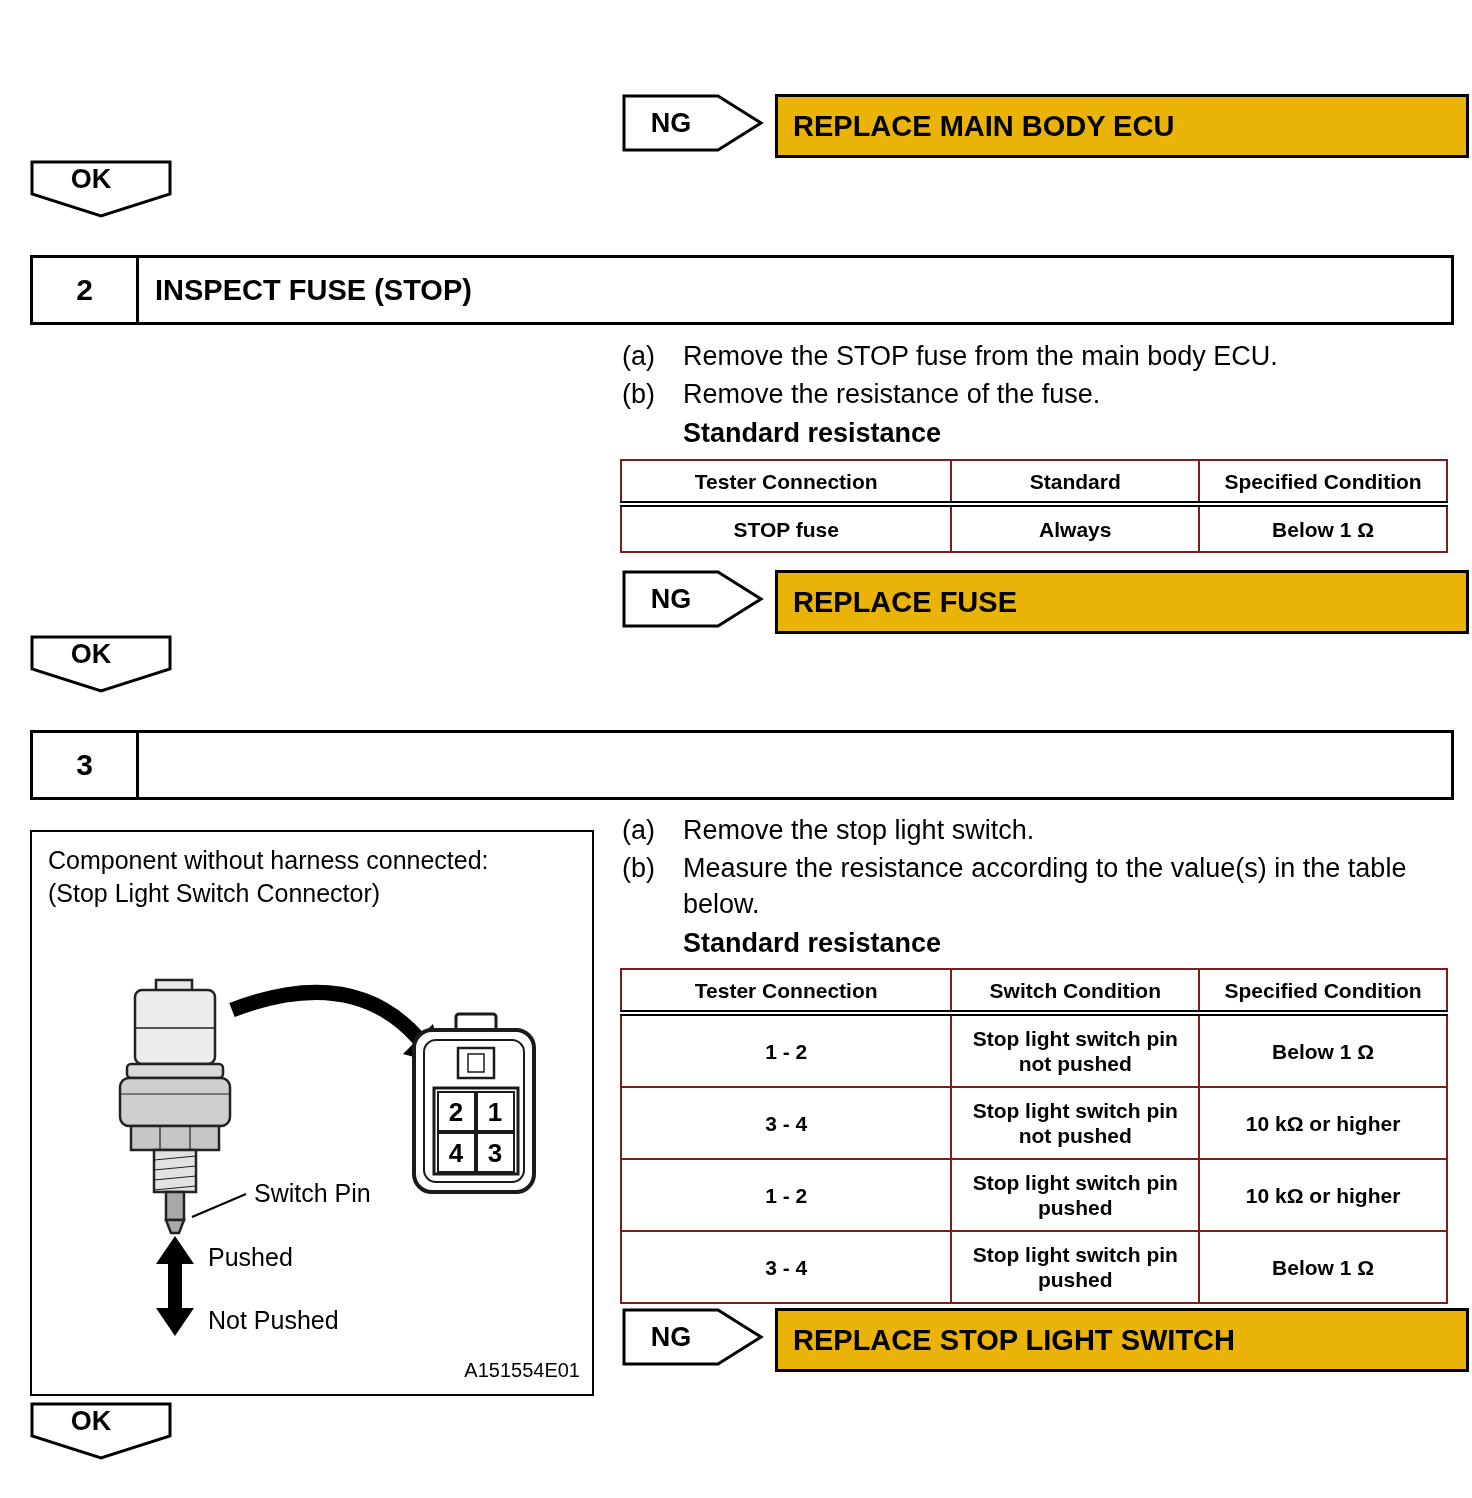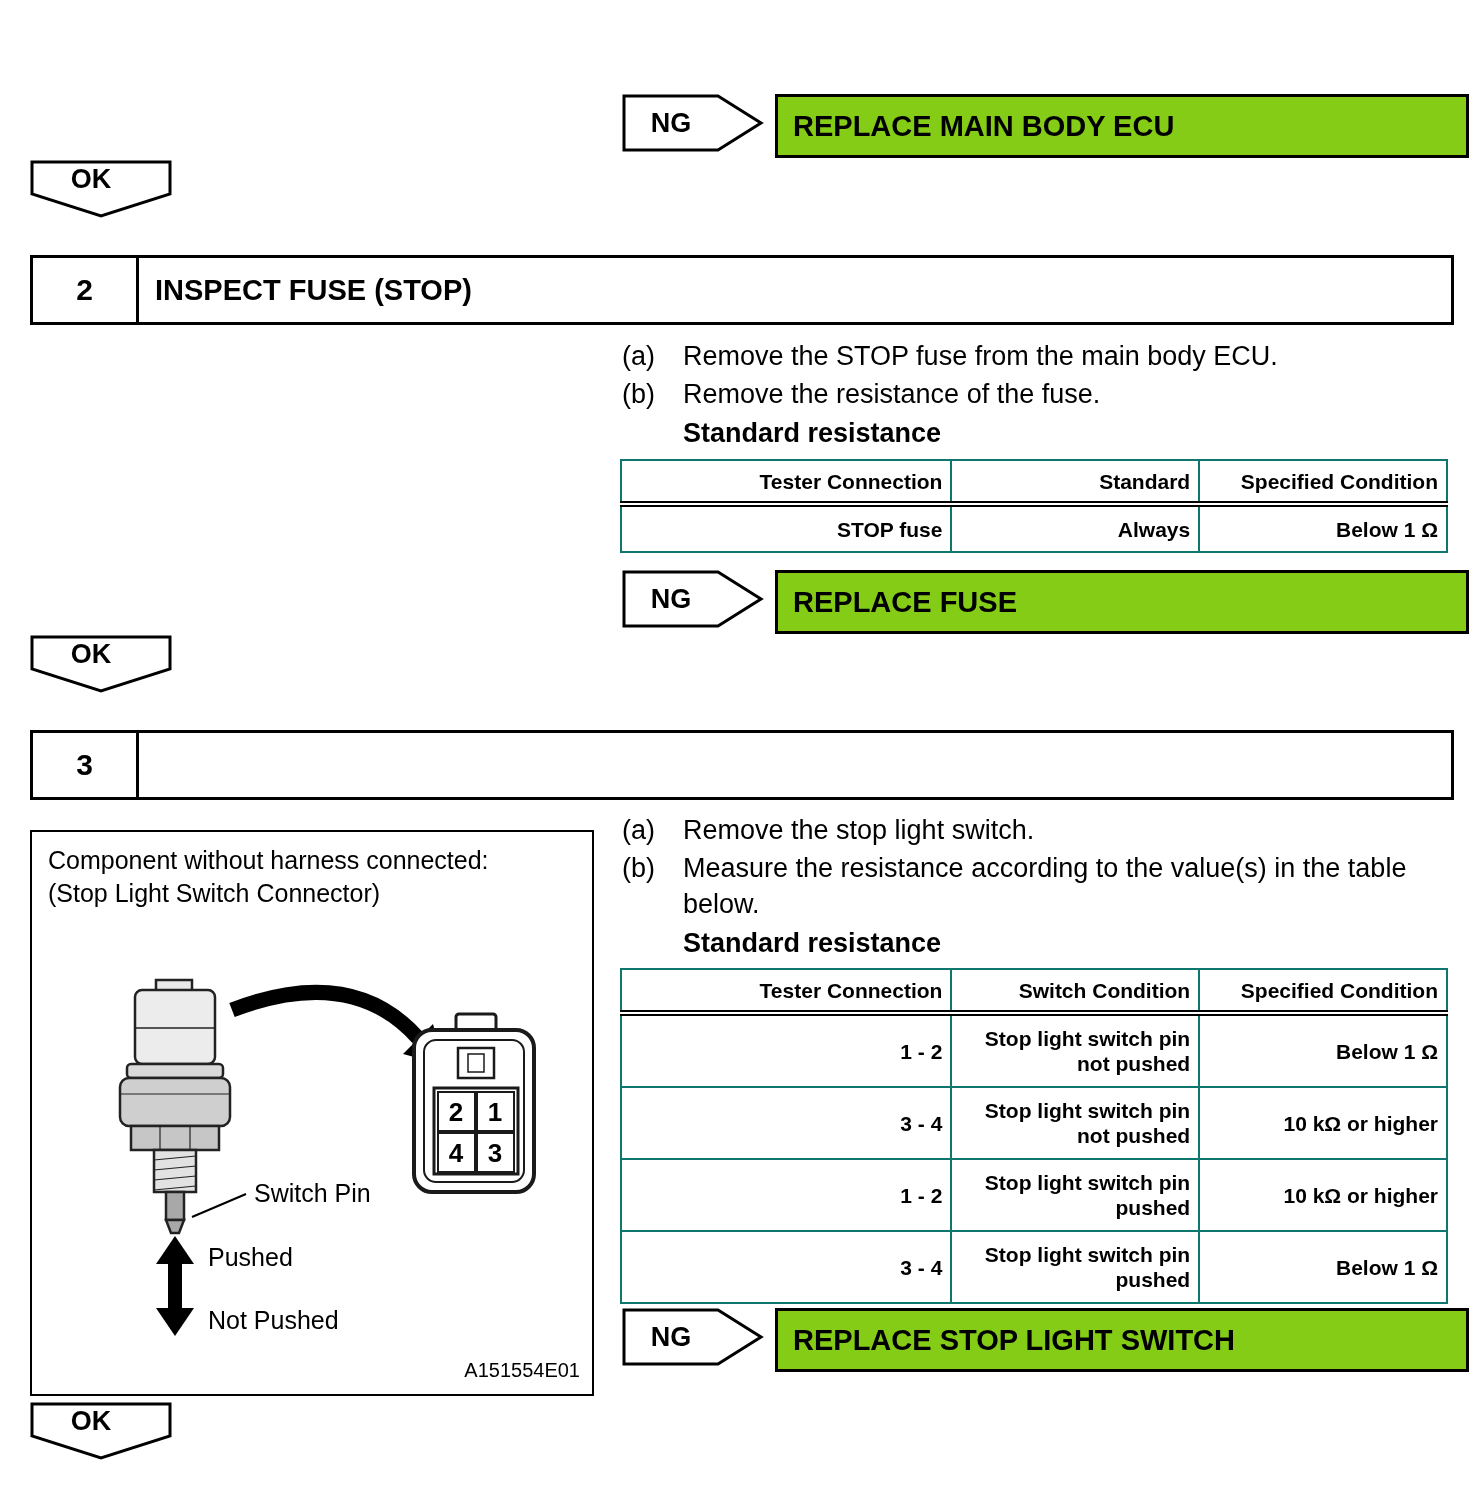--- a/index.html
+++ b/index.html
@@ -8,40 +8,40 @@
 
   .ok-note{position:absolute;left:618px;top:8px;font-weight:bold;font-size:27px;line-height:34px;}
   .ok-note-text{margin-left:28px;margin-top:4px;}
 
   .ng-row{position:absolute;left:622px;width:826px;height:58px;}
   .ng-badge{position:absolute;left:0;top:0;width:142px;height:58px;}
   .ng-badge svg{position:absolute;left:0;top:0;width:142px;height:58px;}
   .ng-badge-label{position:absolute;left:0;top:0;width:98px;height:58px;display:flex;
                   align-items:center;justify-content:center;font-weight:bold;font-size:27px;}
   .ng-action{position:absolute;left:153px;top:0;width:673px;height:58px;border:3px solid #000;
-             display:flex;align-items:center;padding-left:15px;font-weight:bold;font-size:29px;background:#84cc16;}
+             display:flex;align-items:center;padding-left:15px;font-weight:bold;font-size:29px;background:#eab308;}
 
   .ok-badge{position:absolute;left:30px;width:142px;height:58px;}
   .ok-badge svg{position:absolute;left:0;top:0;width:142px;height:58px;}
   .ok-badge-label{position:absolute;left:0;top:1px;width:122px;height:36px;display:flex;
                   align-items:center;justify-content:center;font-weight:bold;font-size:27px;}
 
   .step-header{position:absolute;left:30px;width:1418px;height:64px;border:3px solid #000;display:flex;background:#fff;}
   .step-number{width:103px;flex:none;border-right:3px solid #000;display:flex;align-items:center;
                justify-content:center;font-weight:bold;font-size:30px;}
   .step-title{flex:1;display:flex;align-items:center;padding-left:16px;font-weight:bold;font-size:29px;}
 
   .instructions{position:absolute;font-size:27px;line-height:36px;}
   .instr-row{display:flex;align-items:flex-start;margin-bottom:2px;}
   .instr-marker{width:61px;flex:none;}
   .instr-text{max-width:780px;}
   .instr-subheading{font-weight:bold;margin-left:61px;margin-top:3px;}
 
   .spec-table{position:absolute;border-collapse:collapse;table-layout:fixed;width:828px;background:#fff;}
-  .spec-table th,.spec-table td{border:2px solid #0f766e;text-align:right;vertical-align:middle;
+  .spec-table th,.spec-table td{border:2px solid #7f1d1d;text-align:center;vertical-align:middle;
                                 font-weight:bold;font-size:21px;line-height:25px;padding:2px 8px;margin-left:19px;}
   .spec-table thead th{height:36px;border-bottom:6px double #000;}
   .t1 td{height:40px;}
   .t2 td{height:66px;}
 
   .figure-box{position:absolute;left:30px;top:830px;width:560px;height:562px;border:2px solid #000;background:#fff;}
   .figure-svg{position:absolute;left:0;top:0;width:556px;height:558px;}
   .figure-caption{position:absolute;left:16px;top:12px;font-size:25px;line-height:33px;}
   .figure-code{position:absolute;right:12px;bottom:12px;font-size:20px;}
 

